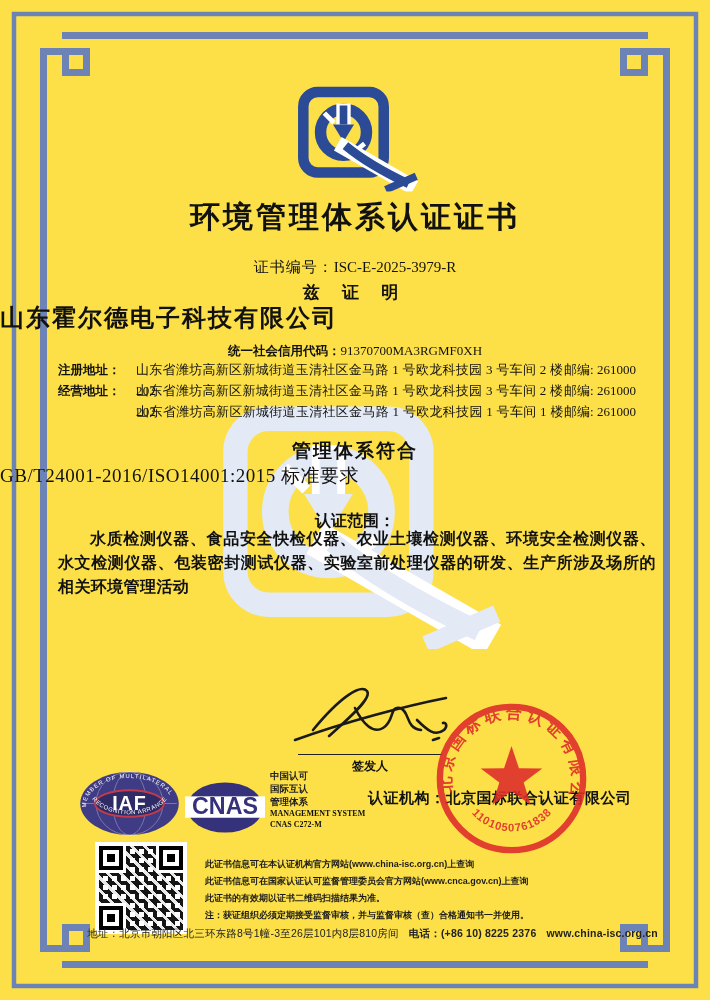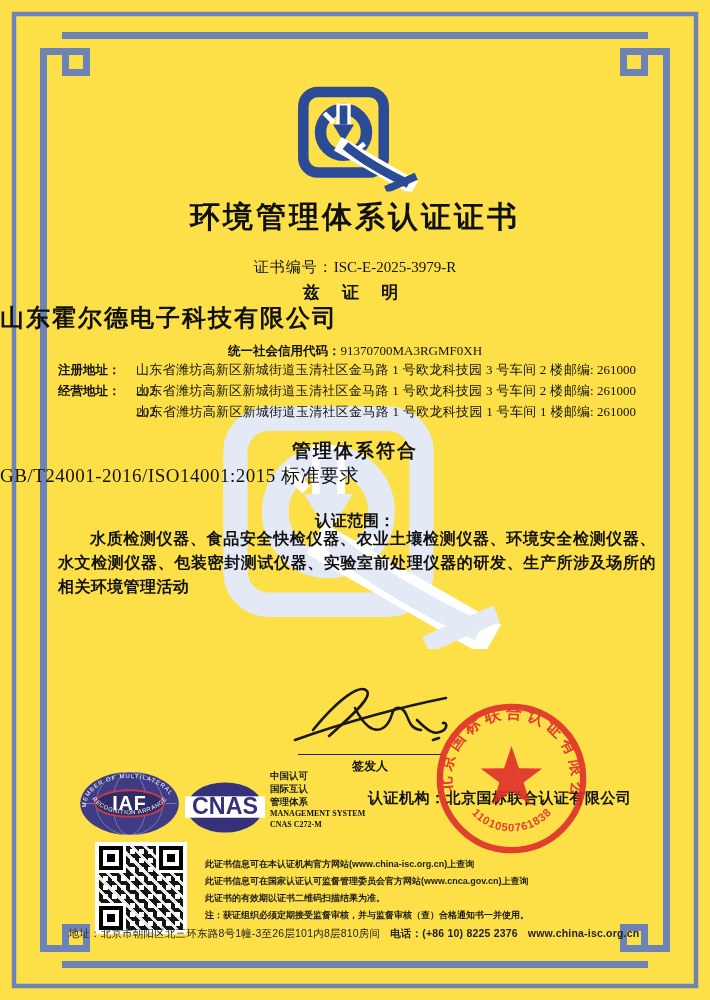--- a/index.html
+++ b/index.html
@@ -56,21 +56,21 @@
       repeating-linear-gradient(45deg, rgba(255,255,255,.9) 0 3px, transparent 3px 9px),
       repeating-linear-gradient(0deg, #151515 0 4px, transparent 4px 9px),
       repeating-linear-gradient(90deg, #151515 0 4px, #fff 4px 9px);}
   .qr-finder{position:absolute;width:16px;height:16px;border:4px solid #000;background:#fff;box-shadow:0 0 0 3px #fff;}
   .qr-finder::after{content:"";position:absolute;left:4px;top:4px;width:8px;height:8px;background:#000;}
   .qr-finder.tl{left:4px;top:4px;} .qr-finder.tr{right:4px;top:4px;} .qr-finder.bl{left:4px;bottom:4px;}
 
   .fine-print{position:absolute;left:205px;top:856px;width:360px;font-size:9px;line-height:17px;
     font-family:"Liberation Sans","DejaVu Sans",sans-serif;font-weight:bold;color:#1c1c1c;z-index:2;}
 
-  .footer{position:absolute;left:58px;right:60px;top:927px;text-align:center;font-size:10.5px;
+  .footer{position:absolute;left:58px;right:52px;top:927px;text-align:right;font-size:10.5px;
     font-family:"Liberation Sans","DejaVu Sans",sans-serif;color:#222;letter-spacing:.2px;z-index:2;}
   .footer .b{font-weight:bold;}
   .footer .gap{display:inline-block;width:10px;}
 </style>
 </head>
 <body>
 
 <div class="page">
 
   <svg width="0" height="0" style="position:absolute" aria-hidden="true">

